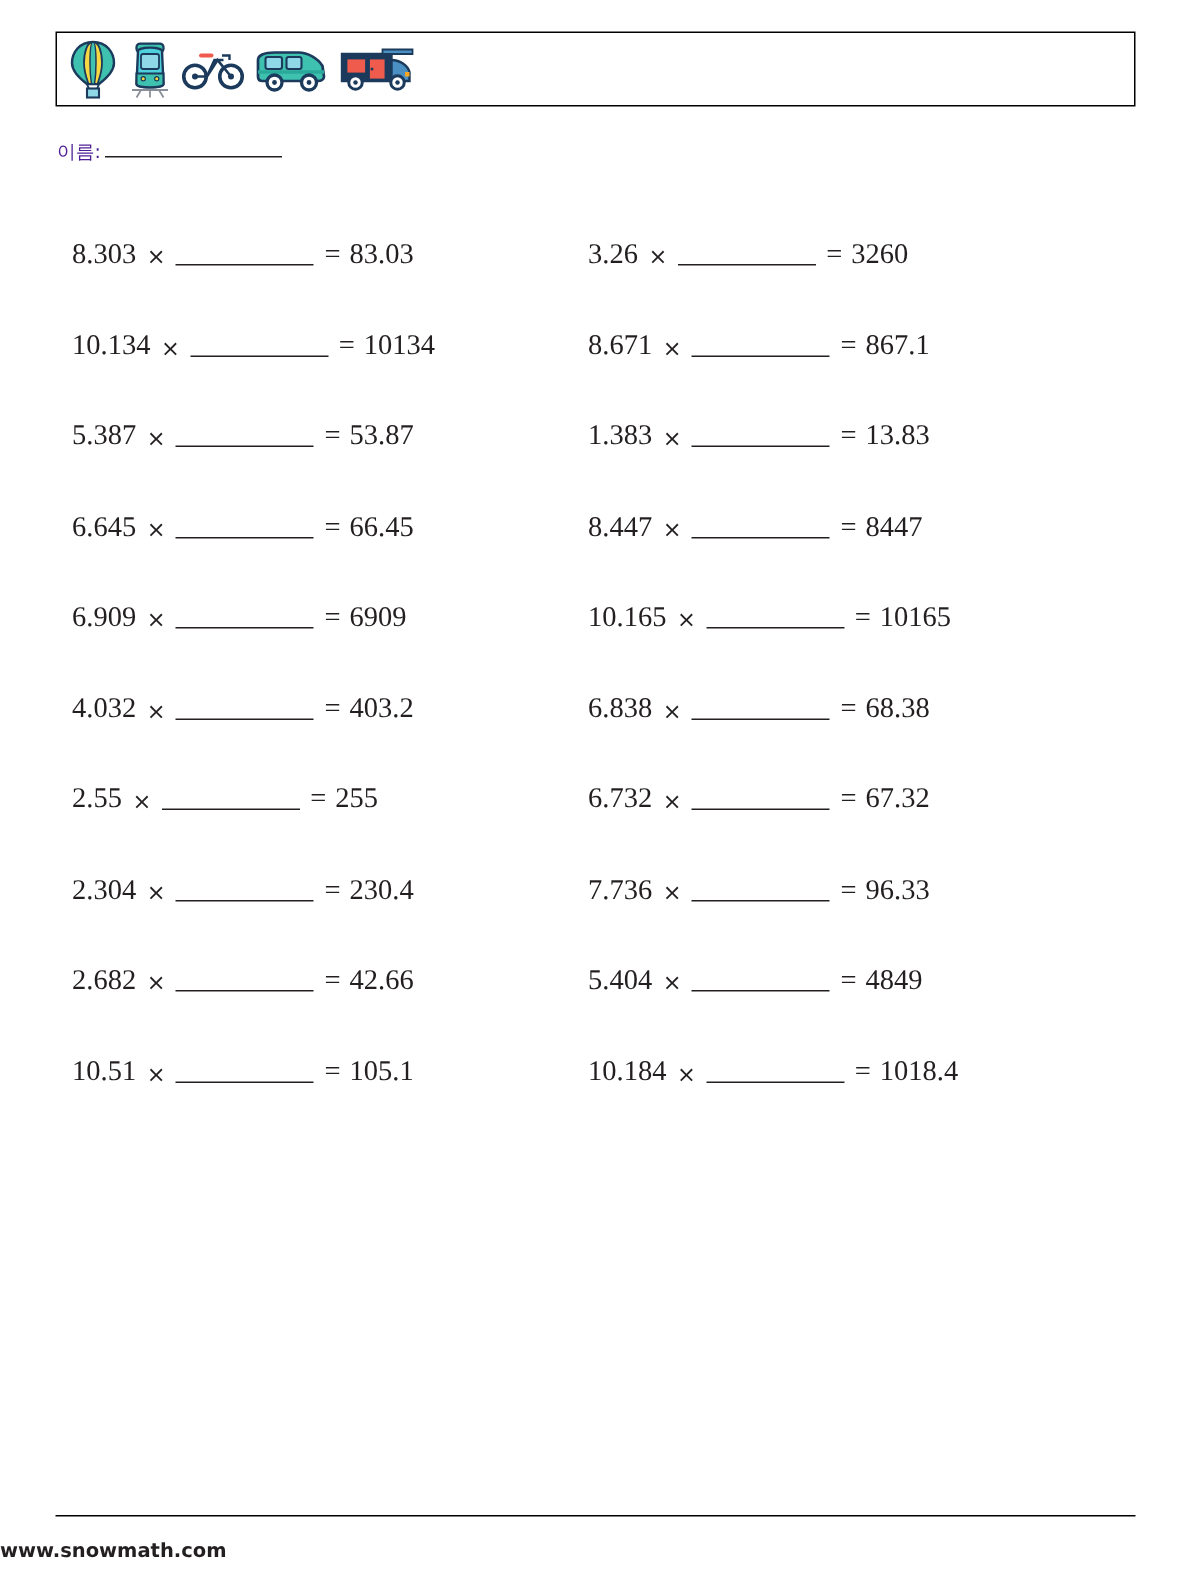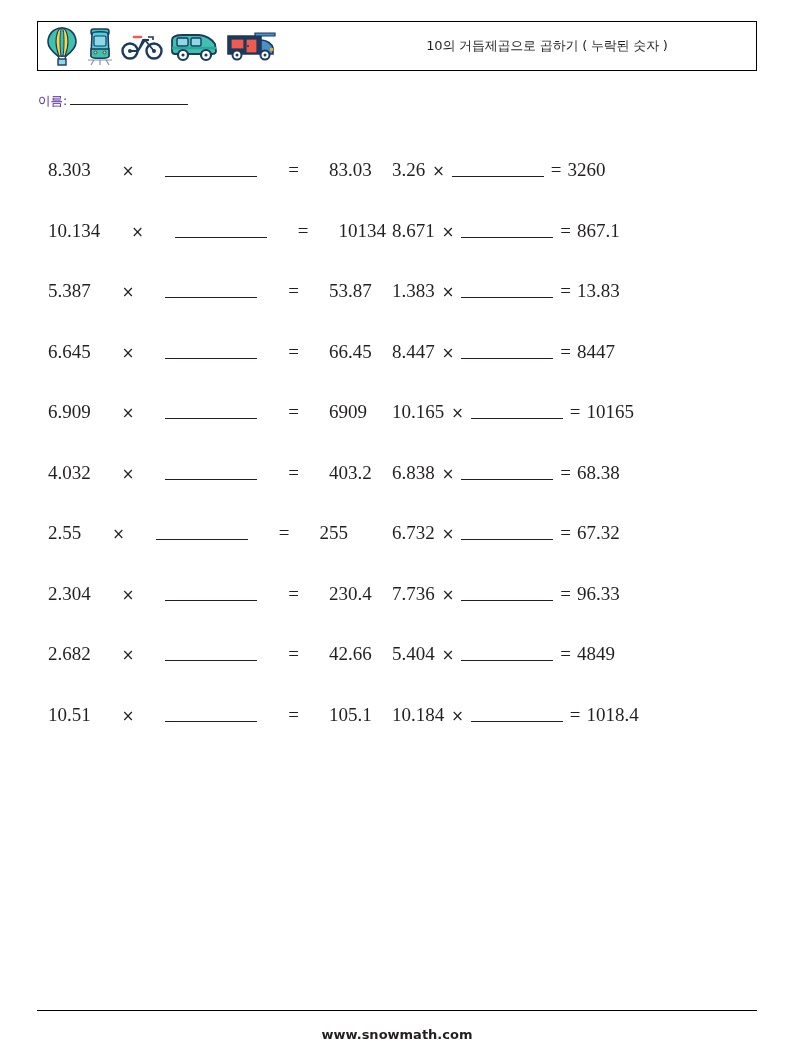--- a/index.html
+++ b/index.html
@@ -95,21 +95,21 @@
     grid-auto-rows: 60.5px;
   }
   .prob {
     display: flex;
     align-items: center;
     font-family: "Liberation Serif", "DejaVu Serif", serif;
     font-size: 19px;
     color: #231f20;
     white-space: nowrap;
   }
-  .prob.col-left  { padding-left: 10px; gap: 24px; }
+  .prob.col-left  { padding-left: 10px; }
   .prob.col-right { padding-left: 2px; }
 
   .factor { }
   .times {
     margin: 0 7px;
     font-family: "DejaVu Sans", "Liberation Sans", sans-serif;
     font-size: 15px;
     position: relative;
     top: 1px;
   }
@@ -129,21 +129,20 @@
     left: 37px;
     top: 1010px;
     width: 720px;
     border-top: 1.6px solid #000000;
   }
   .footer-text {
     position: absolute;
     left: 0;
     right: 0;
     top: 1027px;
-    text-align: center;
     font-family: "DejaVu Sans", "Liberation Sans", sans-serif;
     font-size: 13px;
     font-weight: bold;
     color: #231f20;
   }
 </style>
 </head>
 <body>
 
 <div class="header-box">
@@ -207,21 +206,20 @@
         <path d="M30 5 L50 5 L50 8 L30 8 Z" fill="#4a90c2" stroke="#1b3a5c" stroke-width="1.2"></path>
         <rect x="45" y="20" width="3" height="3" fill="#f5a623"></rect>
         <circle cx="12" cy="27" r="4.5" fill="#ffffff" stroke="#1b3a5c" stroke-width="2"></circle>
         <circle cx="40" cy="27" r="4.5" fill="#ffffff" stroke="#1b3a5c" stroke-width="2"></circle>
         <circle cx="12" cy="27" r="1.5" fill="#1b3a5c"></circle>
         <circle cx="40" cy="27" r="1.5" fill="#1b3a5c"></circle>
       </svg>
     </span>
   </div>
 
-  <div class="worksheet-title">10의 거듭제곱으로 곱하기 ( 누락된 숫자 )</div>
 </div>
 
 <div class="meta-row">
   <span class="meta-left">
     <span class="meta-label">이름:</span><span class="rule rule-name"></span>
   </span>
 </div>
 
 <div class="problems">
     <div class="prob col-left">

